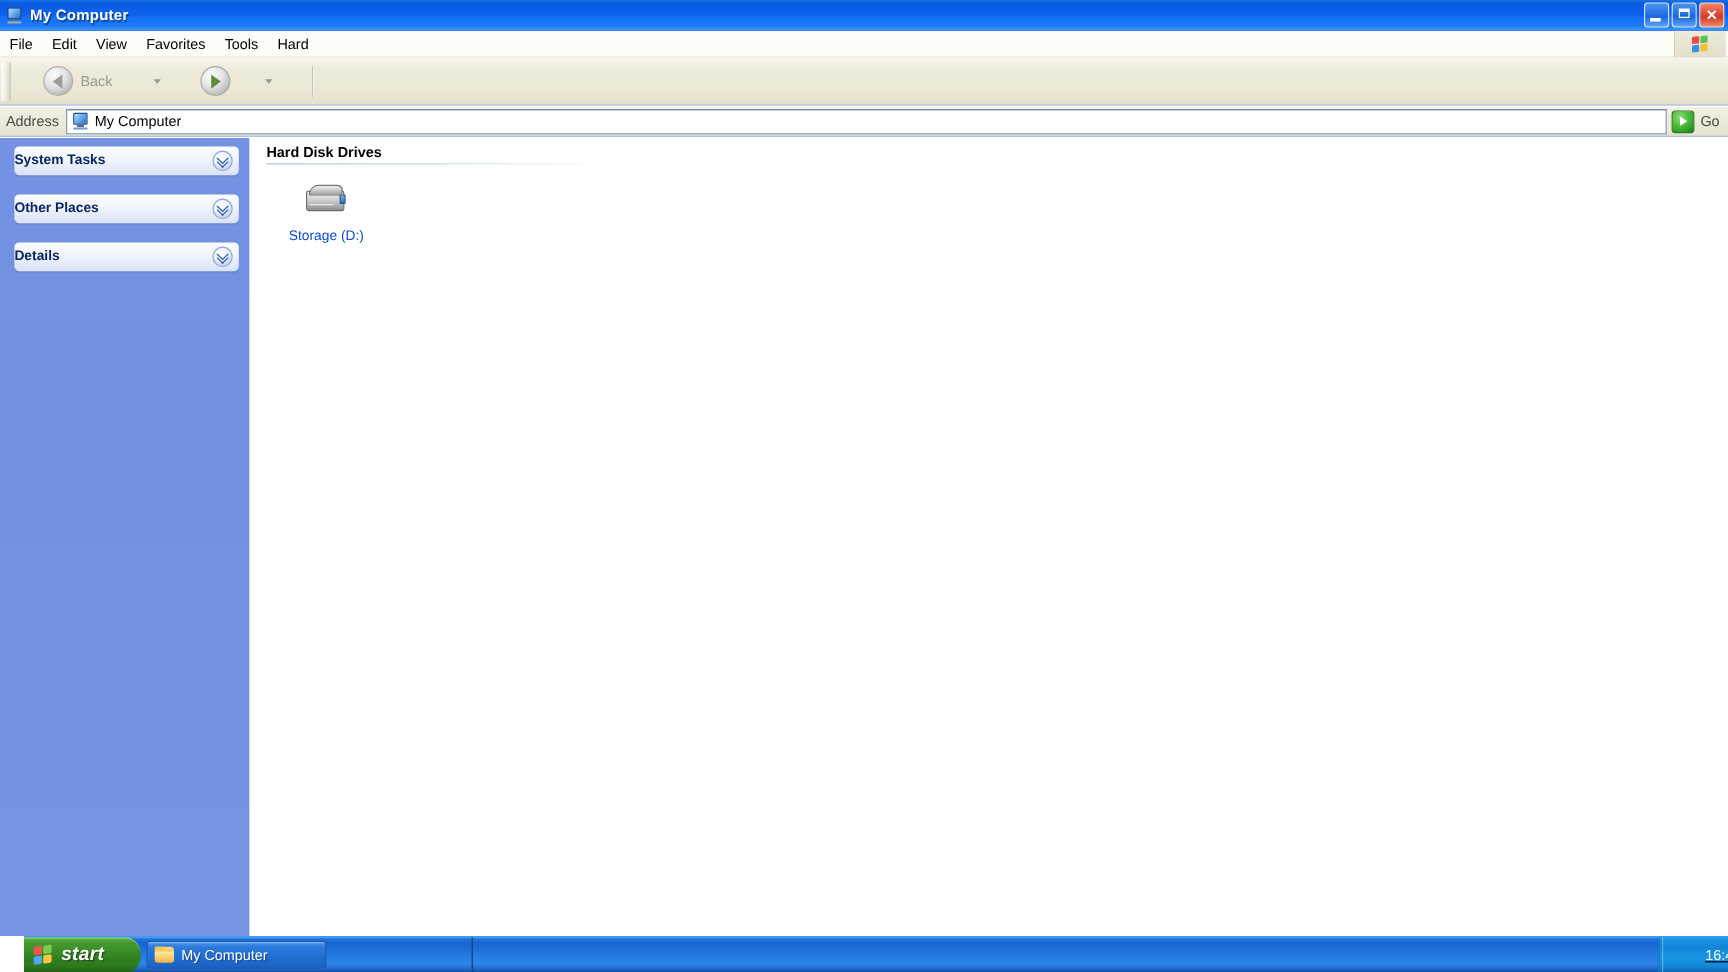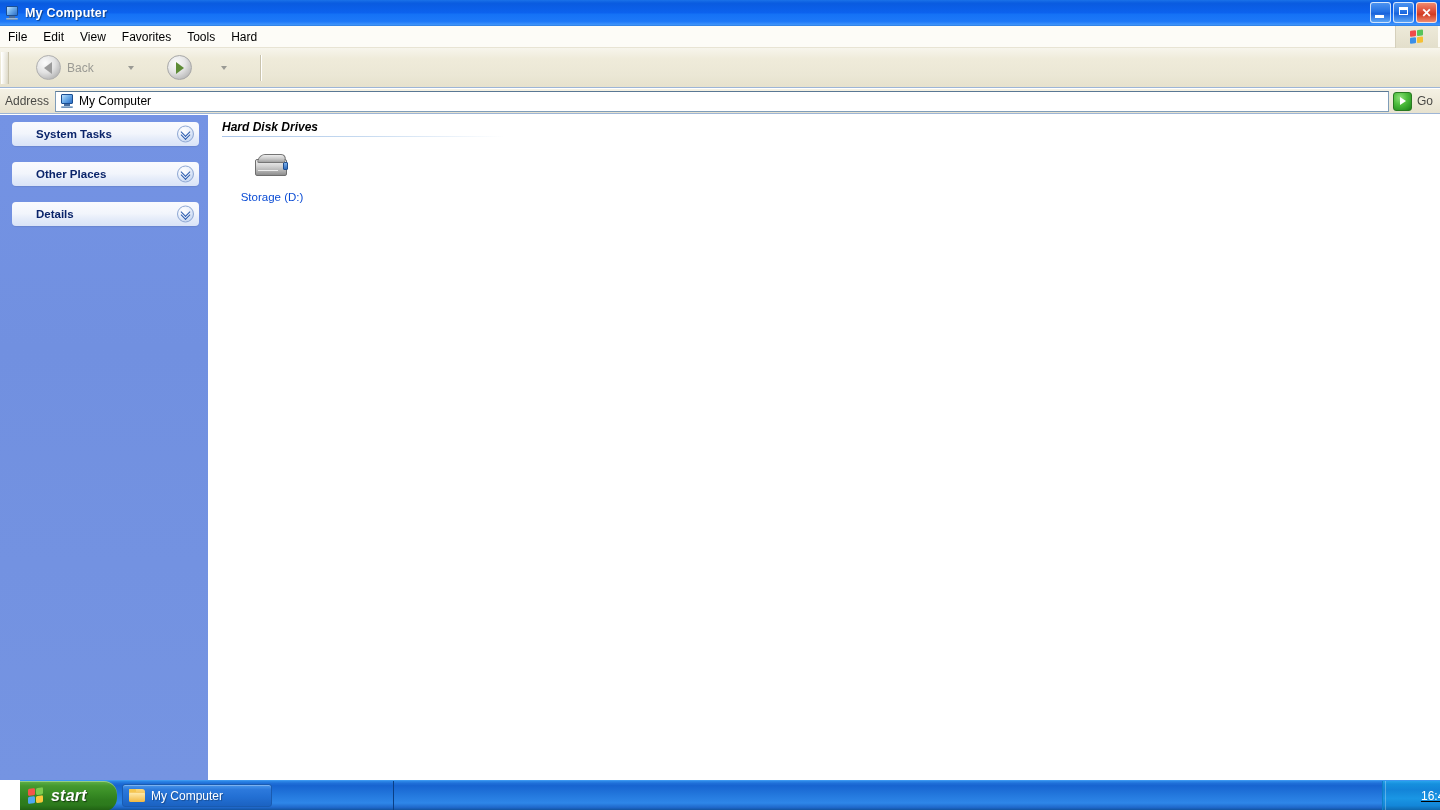--- a/index.html
+++ b/index.html
@@ -298,21 +298,21 @@
   }
   .panel {
     height: 24px;
     margin-bottom: 16px;
     border-radius: 4px;
     background: linear-gradient(to bottom, #FAFBFE 0%, #F2F5FC 48%, #E4EBF9 72%, #D9E3F7 100%);
     display: flex;
     align-items: center;
     position: relative;
     box-sizing: border-box;
-    padding-left: 24px;
+    padding-left: 0;
     cursor: default;
     box-shadow: 0 1px 1px rgba(0,0,0,0.08);
   }
   .panel-title {
     font-size: 11.5px;
     font-weight: bold;
     color: #0A246A;
     white-space: nowrap;
   }
   .panel-chevron {
@@ -353,21 +353,20 @@
     background: #ffffff;
     box-sizing: border-box;
     padding: 0;
   }
   .group-header {
     margin: 0;
     padding: 5px 0 2px 12px;
     font-size: 12px;
     font-weight: bold;
     color: #000000;
-    font-style: italic;
   }
   .group-divider {
     height: 1px;
     margin-left: 12px;
     width: 282px;
     background: linear-gradient(to right, #A8C4E8 0%, #C6DAF0 50%, #FFFFFF 100%);
   }
   .items-grid {
     display: flex;
     flex-wrap: wrap;

